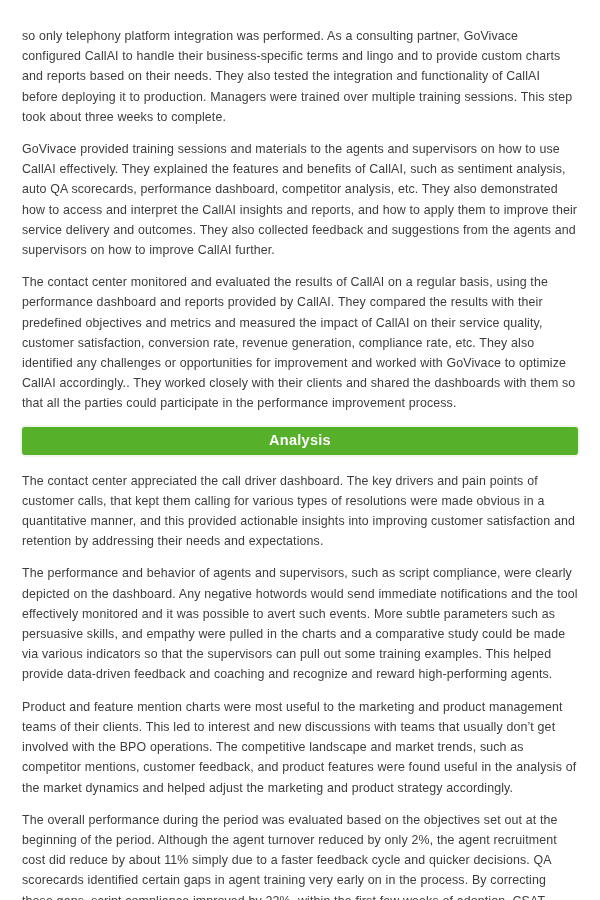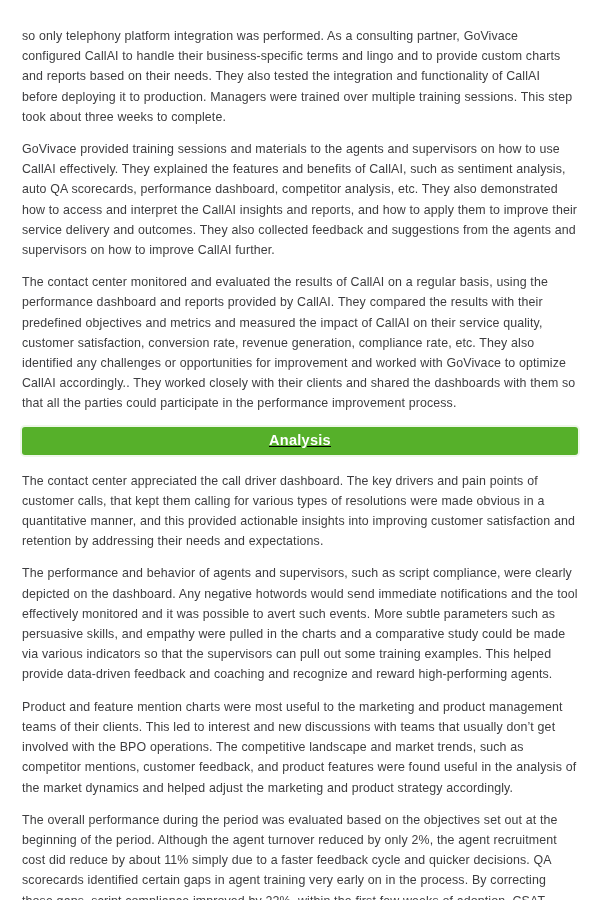--- a/index.html
+++ b/index.html
@@ -38,21 +38,20 @@
   }
   .section-bar {
     margin: 13px 0 16px 0;
     background: #56b02a;
     border-radius: 3px;
     height: 28px;
     display: flex;
     align-items: center;
     justify-content: center;
     box-shadow: 0 0 0 2px rgba(86,176,42,0.10);
-    text-decoration: underline;
   }
   .section-bar .section-title {
     color: #ffffff;
     font-size: 14.5px;
     font-weight: bold;
     letter-spacing: 0.02em;
     line-height: 1;
   }
 </style>
 </head>

